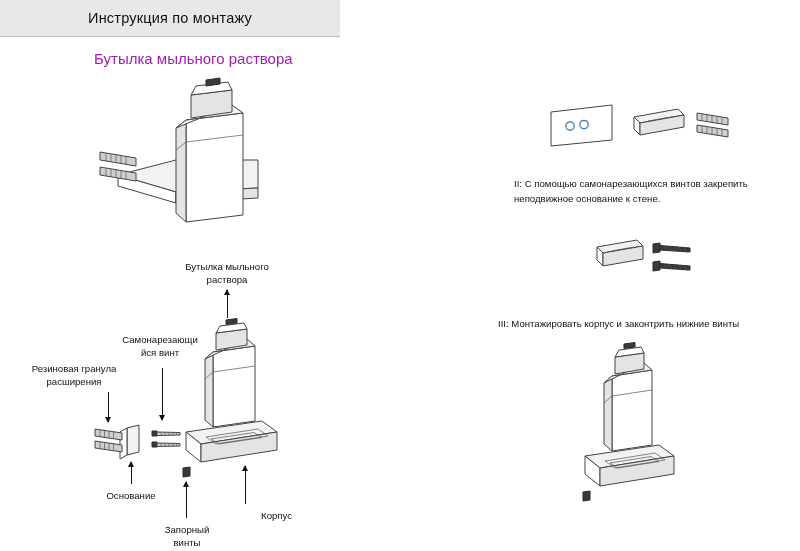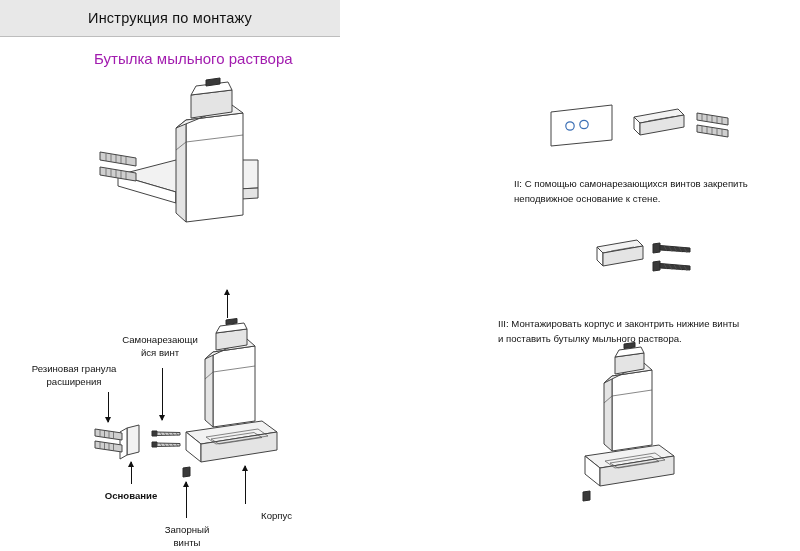--- a/index.html
+++ b/index.html
@@ -234,51 +234,54 @@
       <path class="st-grey" d="M585 456 L659 445 L674 456 L600 468 Z"></path>
       <path class="st-lite" d="M585 456 L600 468 L600 486 L585 474 Z"></path>
       <path class="st-grey2" d="M600 468 L674 456 L674 474 L600 486 Z"></path>
       <path class="thin" d="M605 461 L655 453 L665 460 L615 468 Z"></path>
       <path class="thin" d="M610 463 L651 456.5 L659 461.5 L618 468 Z"></path>
 
       <path class="st-dark" d="M583 492 L590 491 L590 500 L583 501 Z"></path>
     </g>
   </svg>
 
+  <div class="lbl" style="left:172px; top:260px; width:110px;">
+    <span>Бутылка мыльного</span><br>
+    <span>раствора</span>
+  </div>
 
   <div class="arrow up" style="left:227px; top:290px; height:28px;"></div>
 
   <div class="lbl" style="left:110px; top:333px; width:100px;">
     <span>Самонарезающи</span><br>
     <span>йся винт</span>
   </div>
   <div class="arrow" style="left:162px; top:368px; height:52px;"></div>
 
   <div class="lbl" style="left:18px; top:362px; width:112px;">
     <span>Резиновая гранула</span><br>
     <span>расширения</span>
   </div>
   <div class="arrow" style="left:108px; top:392px; height:30px;"></div>
 
-  <div class="lbl" style="left:76px; top:489px; width:110px;font-weight:bold;">Основание</div>
+  <div class="lbl" style="left:76px; top:489px; width:110px;">Основание</div>
   <div class="arrow up" style="left:131px; top:462px; height:22px;"></div>
 
   <div class="lbl" style="left:134px; top:523px; width:106px;">
     <span>Запорный</span><br>
     <span>винты</span>
   </div>
   <div class="arrow up" style="left:186px; top:482px; height:36px;"></div>
 
   <div class="lbl" style="left:198px; top:509px; width:94px;text-align:right;">Корпус</div>
   <div class="arrow up" style="left:245px; top:466px; height:38px;"></div>
 
 
   <div class="step-text" style="left:514px; top:176px; width:300px;">
     <span>II: С помощью самонарезающихся винтов закрепить</span><br>
     <span>неподвижное основание к стене.</span>
   </div>
 
   <div class="step-text" style="left:498px; top:316px; width:312px;">
     <span>III: Монтажировать корпус и законтрить нижние винты</span><br>
-    <span>и поставить бутылку мыльного раствора.</span>
   </div>
 
 </div>
 
 </body></html>

